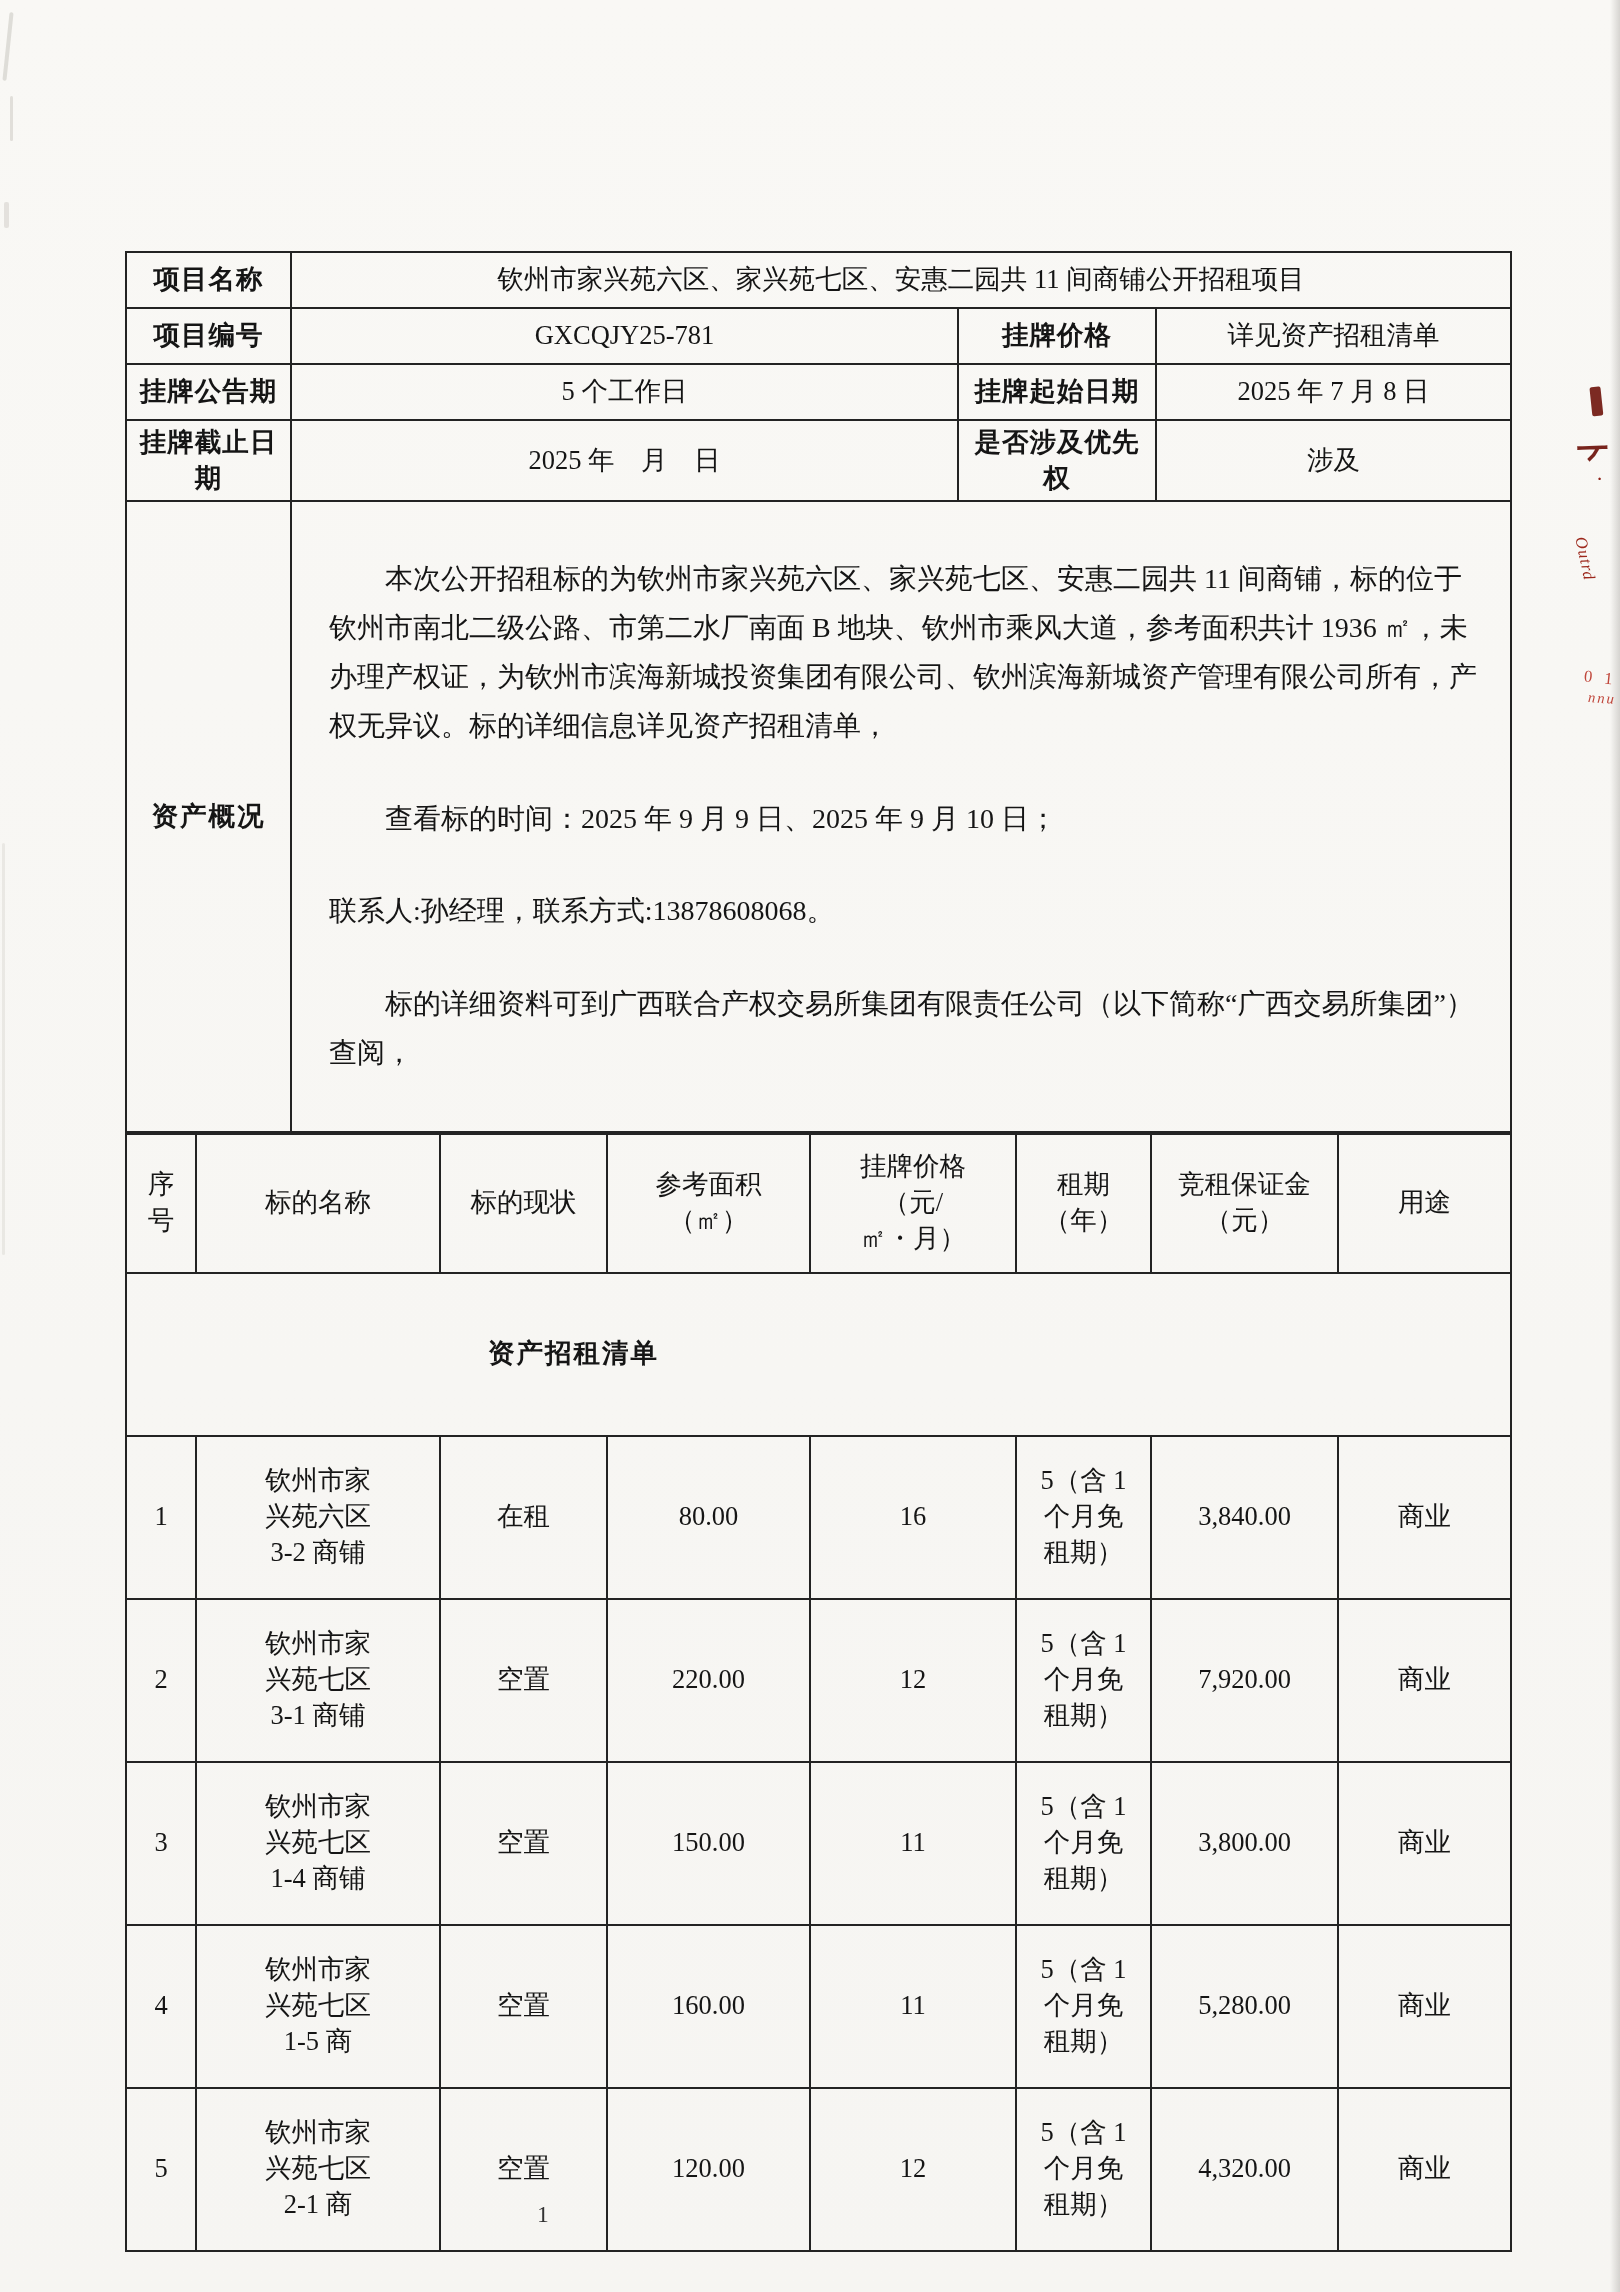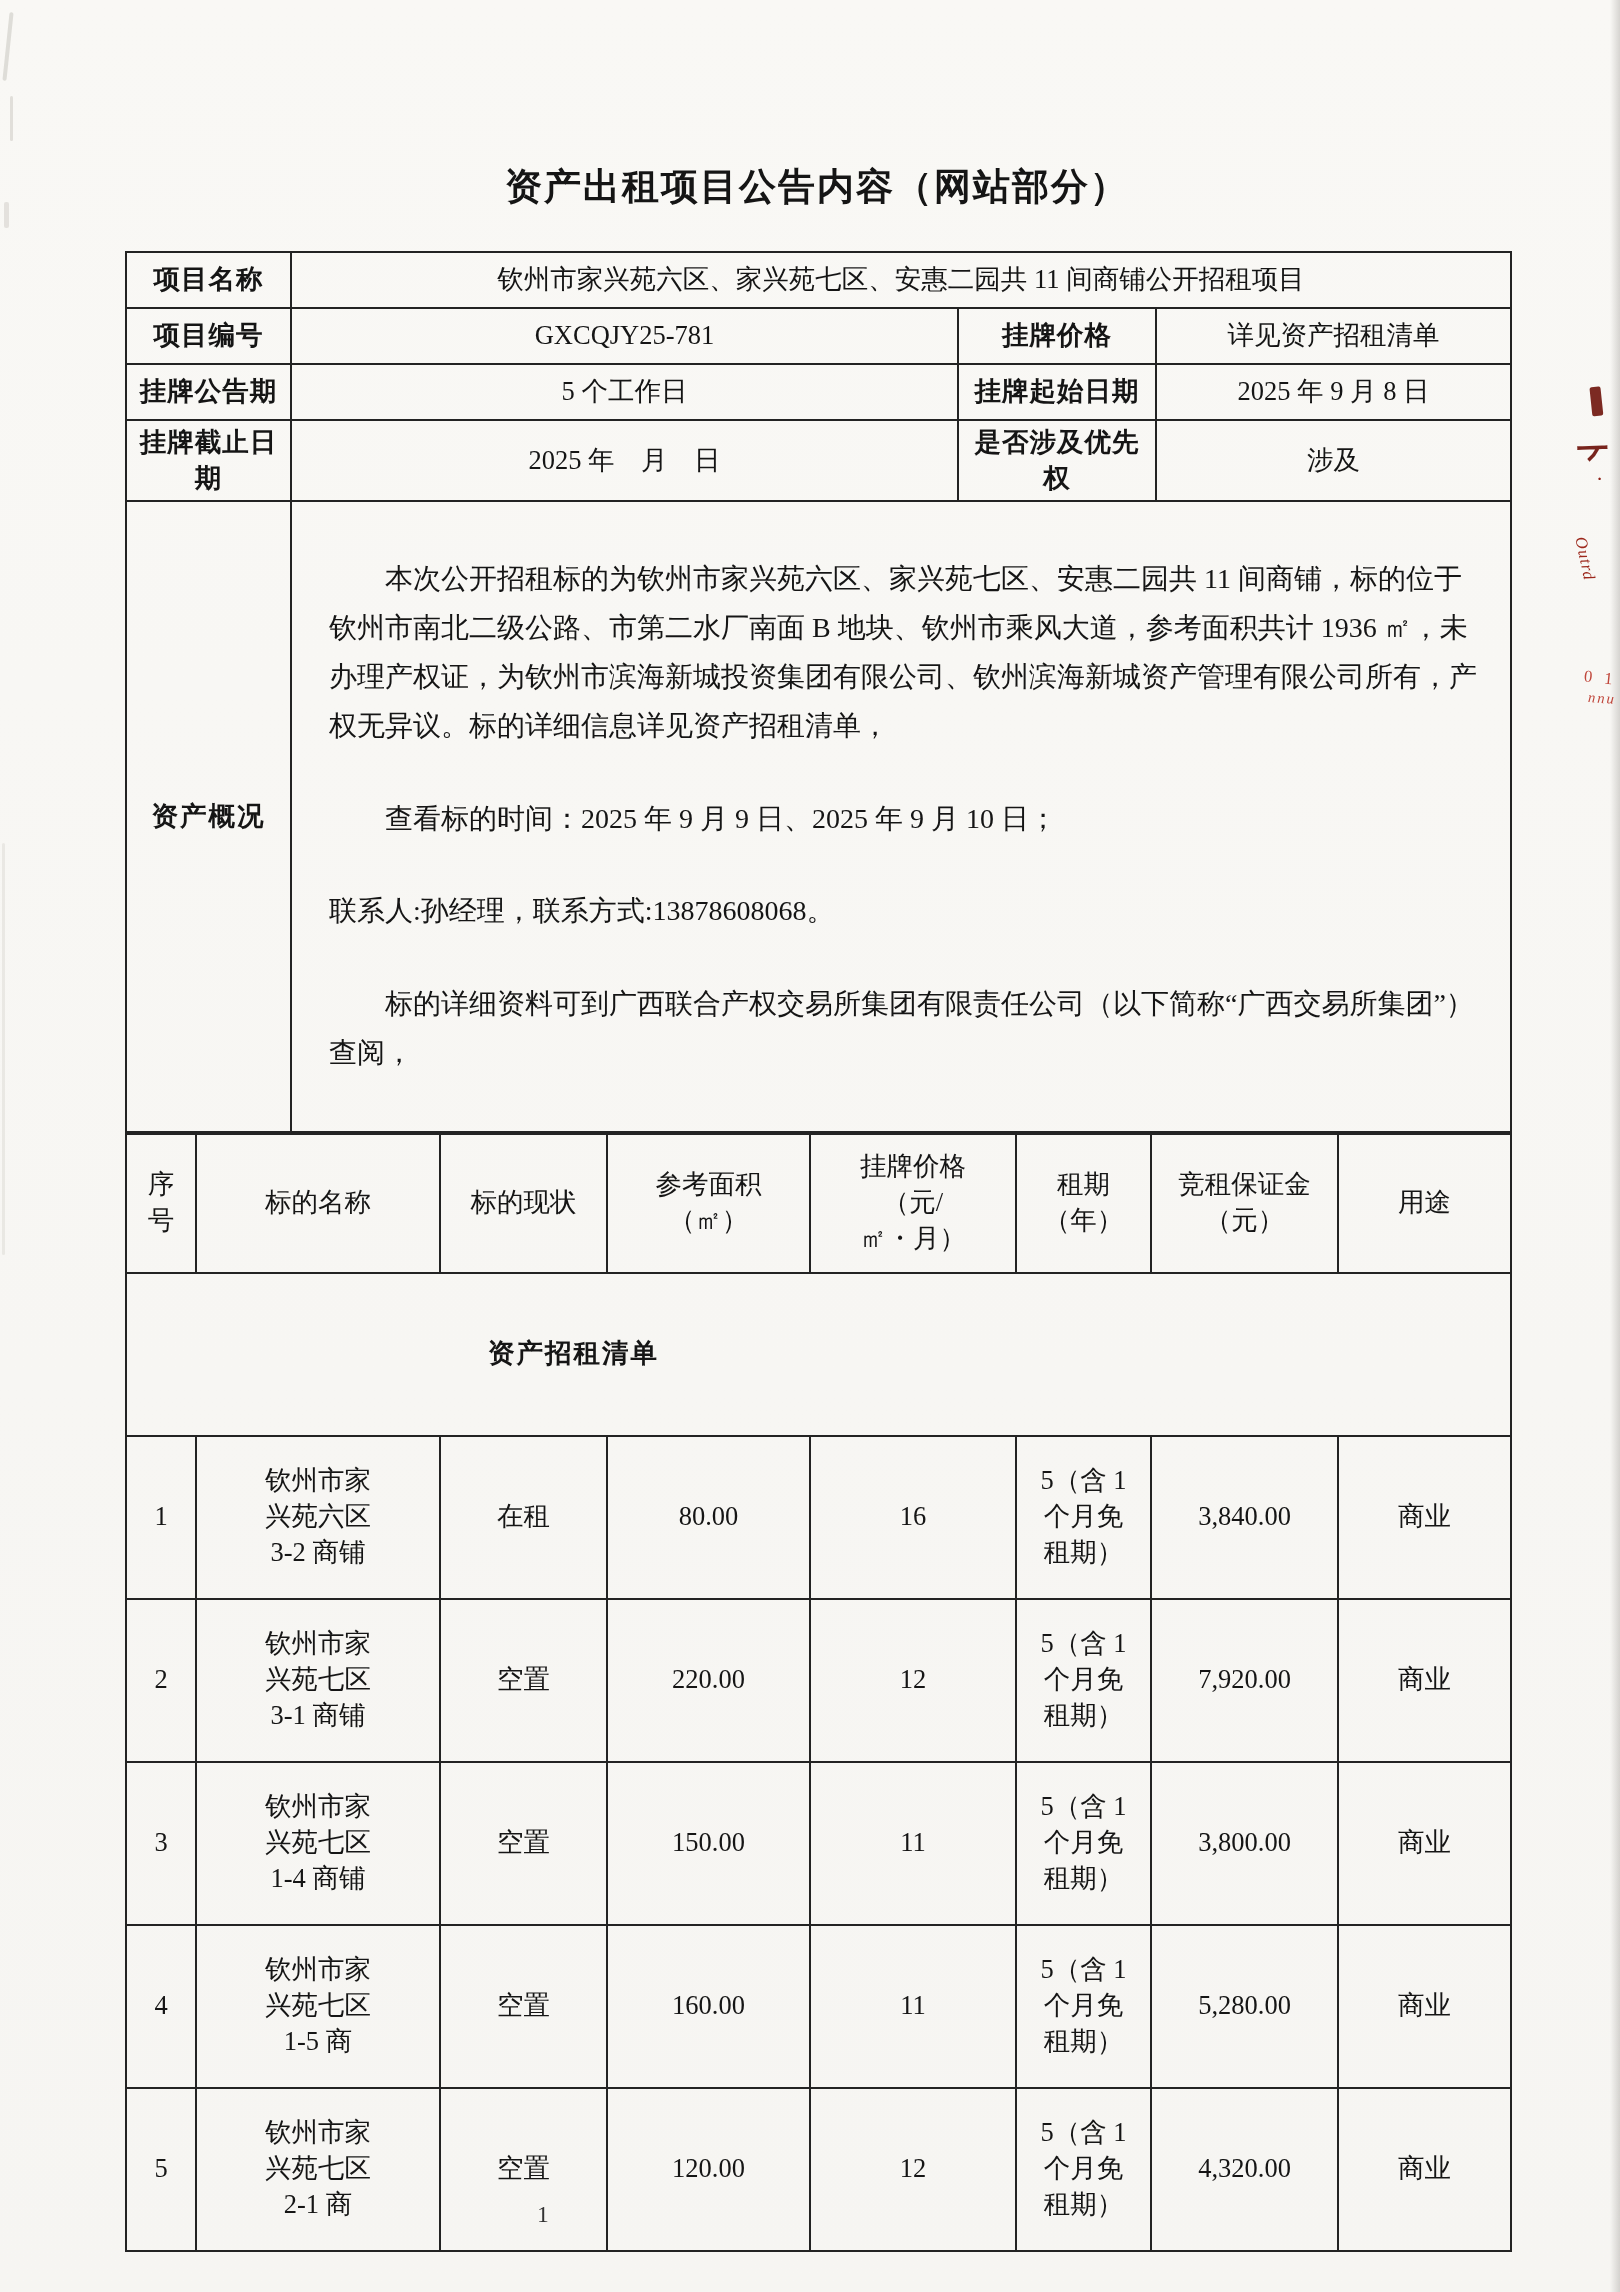--- a/index.html
+++ b/index.html
@@ -75,21 +75,20 @@
 <body>
 
 <div class="page">
 
   <div class="streak" style="left:5.9px;top:11.8px;width:3.9px;height:69px;opacity:.55;transform:rotate(6deg);"></div>
   <div class="streak" style="left:9.8px;top:96px;width:2.9px;height:45px;opacity:.5;"></div>
   <div class="streak" style="left:3.9px;top:202px;width:4.9px;height:25.5px;opacity:.45;"></div>
   <div class="streak" style="left:2px;top:843px;width:2.9px;height:412px;opacity:.3;"></div>
   <div class="edge-shade-right"></div>
 
-  <h1 class="doc-title">资产出租项目公告内容（网站部分）</h1>
 
   <div class="content">
 
     <table class="info-table">
       <colgroup>
         <col style="width:165px">
           <col style="width:667px">
           <col style="width:198px">
           <col style="width:355px">
       </colgroup>
@@ -101,21 +100,21 @@
       <tr>
         <td class="info-label">项目编号</td>
         <td>GXCQJY25-781</td>
         <td class="info-label">挂牌价格</td>
         <td>详见资产招租清单</td>
       </tr>
       <tr>
         <td class="info-label">挂牌公告期</td>
         <td>5 个工作日</td>
         <td class="info-label">挂牌起始日期</td>
-        <td>2025 年 9 月 8 日</td>
+        <td>2025 年 7 月 8 日</td>
       </tr>
       <tr>
         <td class="info-label">挂牌截止日期</td>
         <td>2025 年　月　日</td>
         <td class="info-label">是否涉及优先权</td>
         <td>涉及</td>
       </tr>
       <tr class="overview-row">
         <td class="overview-label">资产概况</td>
         <td colspan="3" class="overview-cell">

